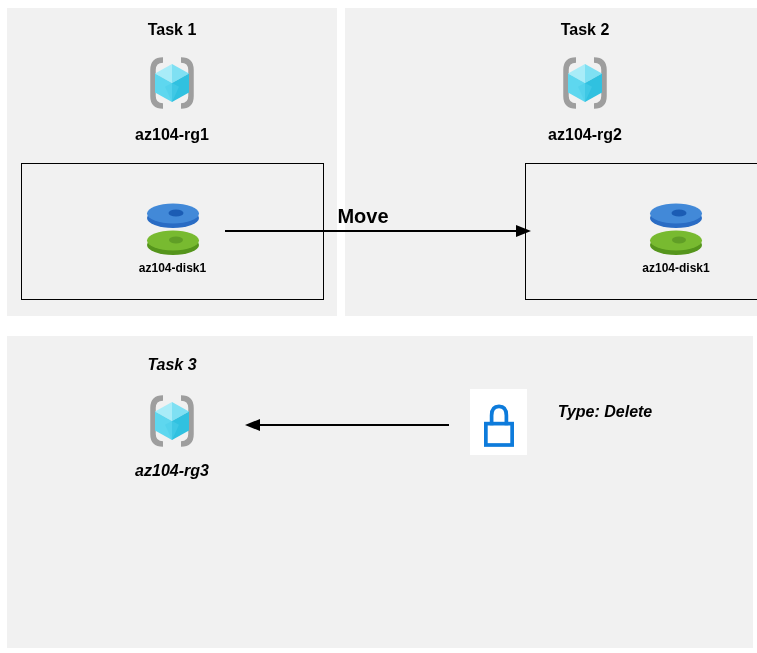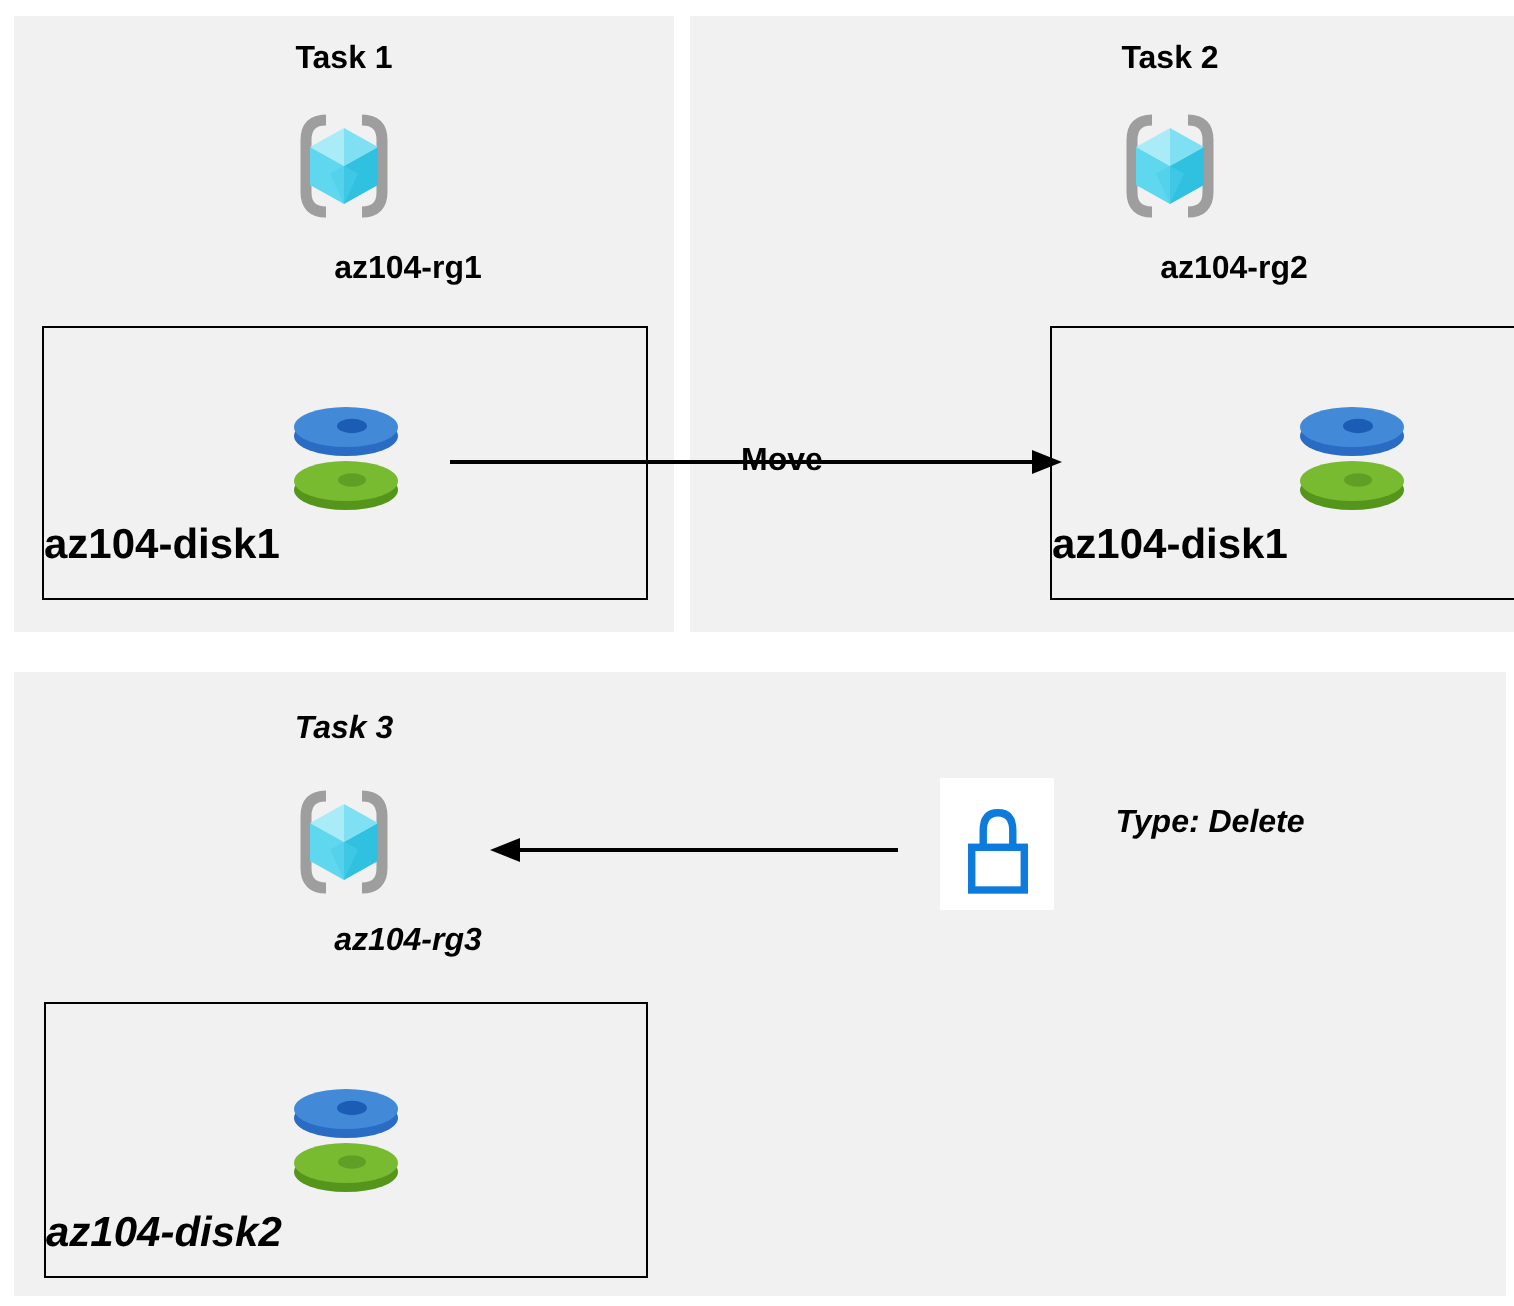--- a/index.html
+++ b/index.html
@@ -30,49 +30,49 @@
     position:absolute; left:50%; transform:translateX(-50%);
     width:58px; height:58px;
   }
   .content .rg-icon { top:46px; }
   #panel-task3 .content .rg-icon { top:56px; }
 
   .rg-label {
     position:absolute; left:0; width:100%; text-align:center;
     font-size:16px; font-weight:700;
   }
-  .content .rg-label { top:118px;padding-left:32px; }
+  .content .rg-label { top:118px; }
   #panel-task3 .content .rg-label { top:126px; }
 
   .resource-box {
     position:absolute; border:1.5px solid #000; background:transparent;
   }
   #panel-task1 .resource-box { left:14px; top:155px; width:301px; height:135px; }
   #panel-task2 .resource-box { left:90px; top:155px; width:300px; height:135px; }
   #panel-task3 .resource-box { left:15px; top:165px; width:300px; height:136px; }
 
   .disk-icon {
     position:absolute; left:50%; transform:translateX(-50%);
     width:56px; height:56px; top:36px;
   }
   #panel-task3 .disk-icon { top:39px; }
 
   .disk-label {
-    position:absolute; left:0; width:100%; text-align:left;
-    font-size:21px; font-weight:700; top:97px;
+    position:absolute; left:0; width:100%; text-align:center;
+    font-size:12px; font-weight:700; top:97px;
   }
   #panel-task3 .disk-label { top:103px; }
 
   .arrow-svg { position:absolute; overflow:visible; }
   #move-arrow { left:222px; top:221px; width:312px; height:20px; }
   #lock-arrow { left:243px; top:415px; width:208px; height:20px; }
 
   .move-label {
-    position:absolute; left:352px; top:205px; width:78px;
-    text-align:center; font-size:16px; font-weight:700;margin-top:17px;
+    position:absolute; left:324px; top:205px; width:78px;
+    text-align:center; font-size:20px; font-weight:700;
   }
 
   .lock-box {
     position:absolute; left:463px; top:53px; width:57px; height:66px;
     background:#ffffff; display:flex; align-items:center; justify-content:center;
   }
   .lock-glyph { width:46px; height:56px; }
 
   .lock-text {
     position:absolute; left:520px; top:64px; width:156px;
@@ -143,26 +143,20 @@
     </div>
   </section>
 
   <section class="panel" id="panel-task3">
     <div class="content">
       <div class="task-title">Task 3</div>
       <svg class="rg-icon">
           <use href="#sym-rg"></use>
         </svg>
       <div class="rg-label">az104-rg3</div>
-      <div class="resource-box">
-        <svg class="disk-icon">
-            <use href="#sym-disk"></use>
-          </svg>
-        <div class="disk-label">az104-disk2</div>
-      </div>
     </div>
     <div class="lock-box">
       <svg class="lock-glyph">
           <use href="#sym-lock"></use>
         </svg>
     </div>
     <div class="lock-text">
       <div>Type: Delete</div>
     </div>
   </section>

